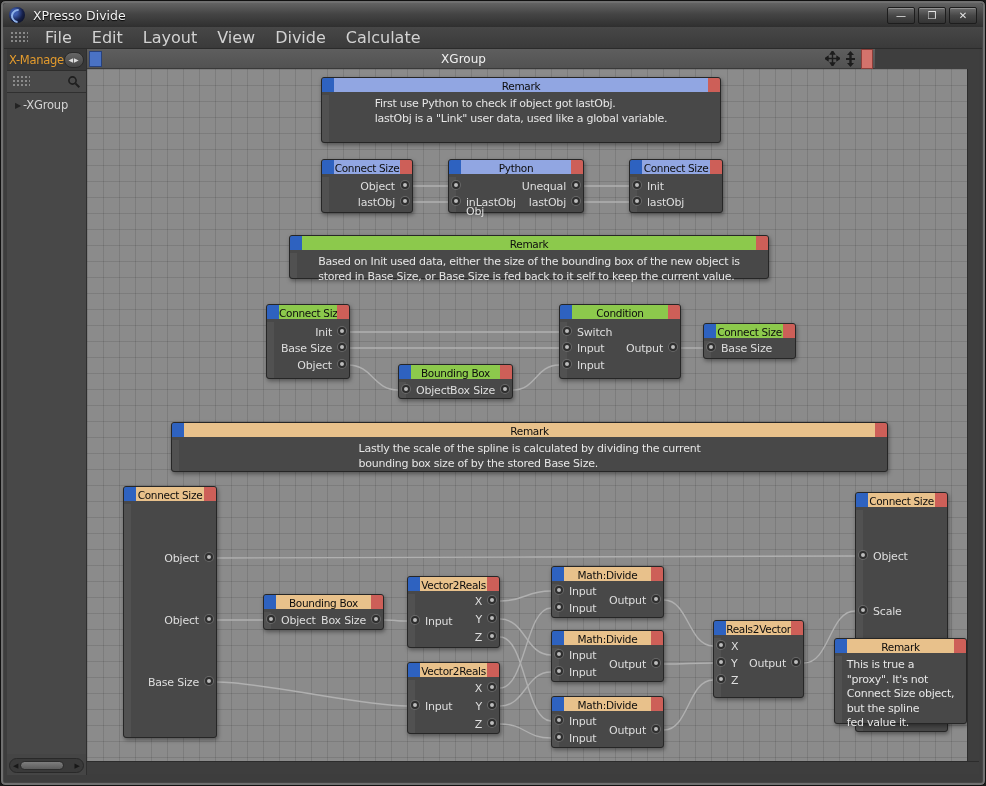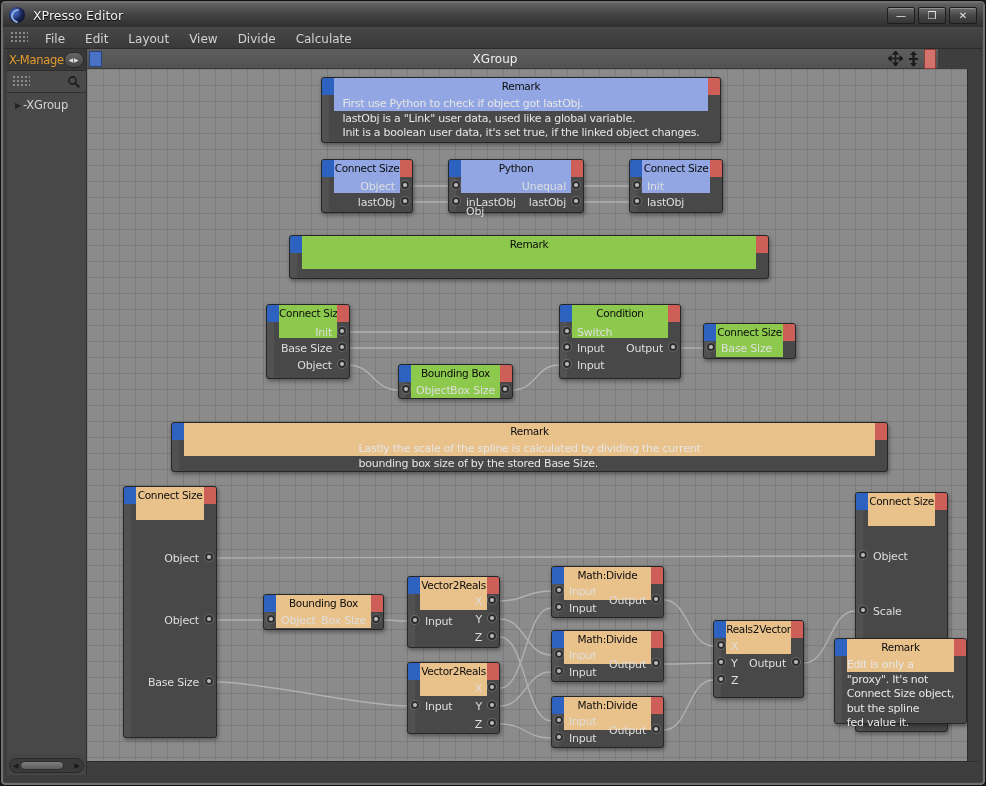--- a/index.html
+++ b/index.html
@@ -29,21 +29,21 @@
     box-shadow:inset 0 1px 0 rgba(255,255,255,.25); }
   
   .menubar {
     position:absolute; left:3px; top:26px; right:3px; height:22px;
     background:linear-gradient(#474747,#3a3a3a); display:flex; align-items:center;
     border-bottom:1px solid #2b2b2b;
   }
   .grip { width:18px; height:13px; margin:0 7px 0 6px;
     background-image:radial-gradient(#9b9b9b 34%, rgba(0,0,0,0) 36%);
     background-size:4px 4px; opacity:.8; }
-  .menu-item { color:#d2d2d2; font-size:12px; padding:3px 10px; cursor:default; }
+  .menu-item { color:#d2d2d2; font-size:16px; padding:3px 10px; cursor:default; }
   
   .sidebar {
     position:absolute; left:6px; top:48px; width:80px; bottom:10px;
     background:#454545; display:flex; flex-direction:column; border-right:1px solid #2f2f2f;
   }
   .side-tabrow { height:22px; background:#383838; display:flex; align-items:center; padding:0 2px;
     border-bottom:1px solid #2d2d2d; }
   .side-tab { color:#e39b2d; font-size:11.5px; white-space:nowrap; overflow:hidden; flex:1; letter-spacing:-.3px; }
   .tab-toggle { width:20px; height:16px; flex:0 0 auto; border-radius:8px;
     background:linear-gradient(#666,#444); border:1px solid #2a2a2a; color:#ddd;
@@ -53,41 +53,41 @@
   .side-tree { flex:1; background:#484848; padding:5px 2px; }
   .tree-item { display:flex; align-items:center; color:#d4d4d4; font-size:11.5px; letter-spacing:-.2px; }
   .tree-arrow { color:#232323; font-size:8px; margin:0 2px 0 6px; }
   .side-scroll { height:15px; margin:4px 2px 2px 2px; background:#3a3a3a; border:1px solid #292929;
     border-radius:8px; display:flex; align-items:center; padding:0 3px; gap:2px; }
   .scroll-arrow { color:#181818; font-size:7px; line-height:10px; }
   .scroll-thumb { width:44px; height:9px; background:linear-gradient(#7e7e7e,#5c5c5c);
     border:1px solid #2c2c2c; border-radius:5px; }
   
   .canvas { position:absolute; left:86px; top:48px; width:892px; height:725px; background:#3e3e3e; }
-  .canvas-header { position:absolute; left:0; top:0; width:851px; height:20px;
+  .canvas-header { position:absolute; left:0; top:0; width:788px; height:20px;
     background:linear-gradient(#5e5e5e,#525252); border-bottom:1px solid #3a3a3a;
     display:flex; align-items:center; }
   .hdr-blue-sq { width:13px; height:16px; background:#4a72c4; border:1px solid #27417c; margin-left:2px; }
   .canvas-title { flex:1; text-align:center; color:#f0f0f0; font-size:12px; }
   .hdr-icons { display:flex; align-items:center; gap:4px; margin-right:2px; }
   .hdr-red-sq { width:12px; height:20px; background:#d4736c; border:1px solid #8c3f3a; }
   .grid { position:absolute; left:0; top:20px; width:880px; height:692px; background-color:#8b8b8b;
     background-image:
       linear-gradient(to right, rgba(40,40,40,.14) 1px, rgba(0,0,0,0) 1px),
       linear-gradient(to bottom, rgba(40,40,40,.14) 1px, rgba(0,0,0,0) 1px);
     background-size:16px 16px; overflow:hidden; }
   .vtrack { position:absolute; right:0; top:20px; width:12px; height:692px; background:#3e3e3e; border-left:1px solid #2c2c2c; }
   .htrack { position:absolute; left:0; top:712px; width:892px; height:13px; background:#3e3e3e; border-top:1px solid #2c2c2c; }
   svg.wires { position:absolute; left:0; top:0; }
   
   .node { position:absolute; background:#484848; border:1px solid #262626; border-radius:3px;
     box-shadow:1px 2px 4px rgba(0,0,0,.4); }
   .node .strip { position:absolute; left:0; top:17px; bottom:0; width:7px;
     background:rgba(255,255,255,.05); border-radius:0 0 0 3px; }
-  .hdr { position:absolute; left:0; top:0; right:0; height:33px; display:flex; border-radius:2px 2px 0 0; overflow:hidden; }
+  .hdr { position:absolute; left:0; top:0; right:0; height:14px; display:flex; border-radius:2px 2px 0 0; overflow:hidden; }
   .corner { width:12px; height:17px; flex:0 0 auto; }
   .corner.l { background:#2e62c0; }
   .corner.r { background:#cd5f58; }
   .hdr-title { flex:1; text-align:center; font-size:10.5px; line-height:17px; color:#0d0d0d;
     letter-spacing:-.3px; white-space:nowrap; overflow:hidden; }
   .theme-blue  .hdr-title { background:#91a6e2; }
   .theme-green .hdr-title { background:#8cc94c; }
   .theme-tan   .hdr-title { background:#e8c18b; }
   .pdot { position:absolute; width:8px; height:8px; border-radius:50%;
     background:#bcbcbc; border:2px solid #2e2e2e; box-shadow:0 0 0 1px rgba(130,130,130,.55); }
@@ -99,21 +99,21 @@
   .remark-line { font-size:11px; color:#e6e6e6; letter-spacing:-.25px; line-height:14.5px; white-space:nowrap; }
   .icon-dark { display:block; }
 </style>
 </head>
 <body>
 
 <div class="window">
 
   <div class="titlebar">
     <span class="logo"></span>
-    <span class="title-text">XPresso Editor</span>
+    <span class="title-text">XPresso Divide</span>
     <span class="winbtns">
       <span class="winbtn">—</span>
       <span class="winbtn">❐</span>
       <span class="winbtn">✕</span>
     </span>
   </div>
 
   <div class="menubar">
     <span class="grip"></span>
     <span id="menu-items"><span class="menu-item">File</span><span class="menu-item">Edit</span><span class="menu-item">Layout</span><span class="menu-item">View</span><span class="menu-item">Divide</span><span class="menu-item">Calculate</span></span>
@@ -200,21 +200,20 @@
           <div class="hdr">
             <div class="corner l"></div>
             <div class="hdr-title">Remark</div>
             <div class="corner r"></div>
           </div>
           <div class="strip"></div>
           <div class="remark-text">
             <div class="blk">
               <div class="remark-line">First use Python to check if object got lastObj.</div>
               <div class="remark-line">lastObj is a "Link" user data, used like a global variable.</div>
-              <div class="remark-line">Init is a boolean user data, it's set true, if the linked object changes.</div>
             </div>
           </div>
         </div>
         <div class="node theme-blue" style="left: 234px; top: 90px; width: 92px; height: 54px;">
           <div class="hdr">
             <div class="corner l"></div>
             <div class="hdr-title">Connect Size</div>
             <div class="corner r"></div>
           </div>
           <div class="strip"></div>
@@ -253,20 +252,22 @@
         </div>
         <div class="node theme-green" style="left: 202px; top: 166px; width: 480px; height: 44px;">
           <div class="hdr">
             <div class="corner l"></div>
             <div class="hdr-title">Remark</div>
             <div class="corner r"></div>
           </div>
           <div class="strip"></div>
           <div class="remark-text">
             <div class="blk">
+              <div class="remark-line">Based on Init used data, either the size of the bounding box of the new object is</div>
+              <div class="remark-line">stored in Base Size, or Base Size is fed back to it self to keep the current value.</div>
             </div>
           </div>
         </div>
         <div class="node theme-green" style="left: 179px; top: 235px; width: 84px; height: 75px;">
           <div class="hdr">
             <div class="corner l"></div>
             <div class="hdr-title">Connect Size</div>
             <div class="corner r"></div>
           </div>
           <div class="strip"></div>
@@ -459,21 +460,21 @@
         </div>
         <div class="node theme-tan" style="left: 747px; top: 569px; width: 133px; height: 86px;">
           <div class="hdr">
             <div class="corner l"></div>
             <div class="hdr-title">Remark</div>
             <div class="corner r"></div>
           </div>
           <div class="strip"></div>
           <div class="remark-text">
             <div class="blk">
-              <div class="remark-line">Edit is only a</div>
+              <div class="remark-line">This is true a</div>
               <div class="remark-line">"proxy". It's not</div>
               <div class="remark-line">Connect Size object,</div>
               <div class="remark-line">but the spline</div>
               <div class="remark-line">fed value it.</div>
             </div>
           </div>
         </div>
       </div>
     <div class="vtrack"></div>
     <div class="htrack"></div>

